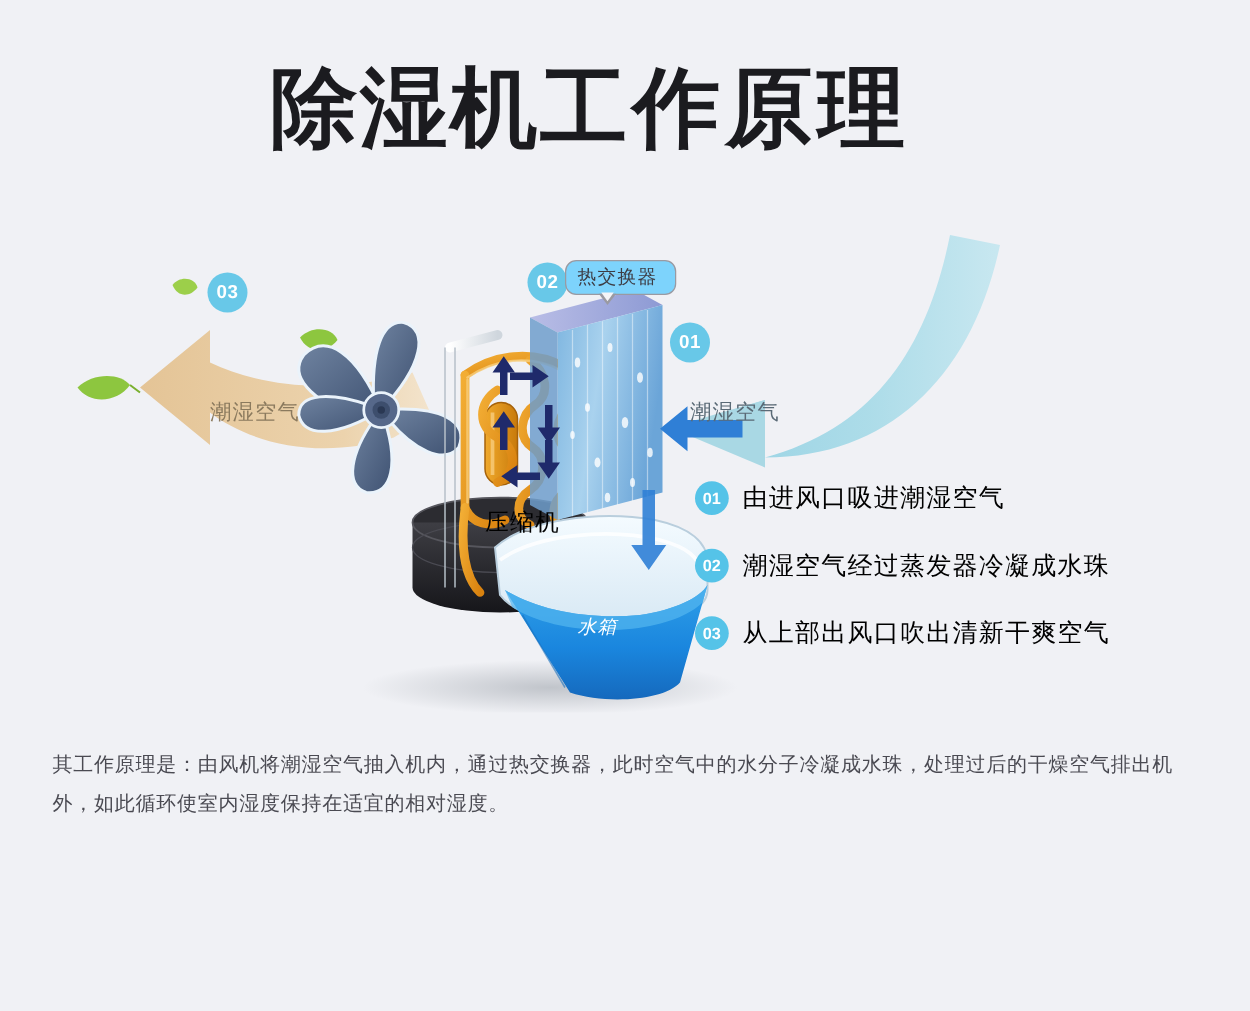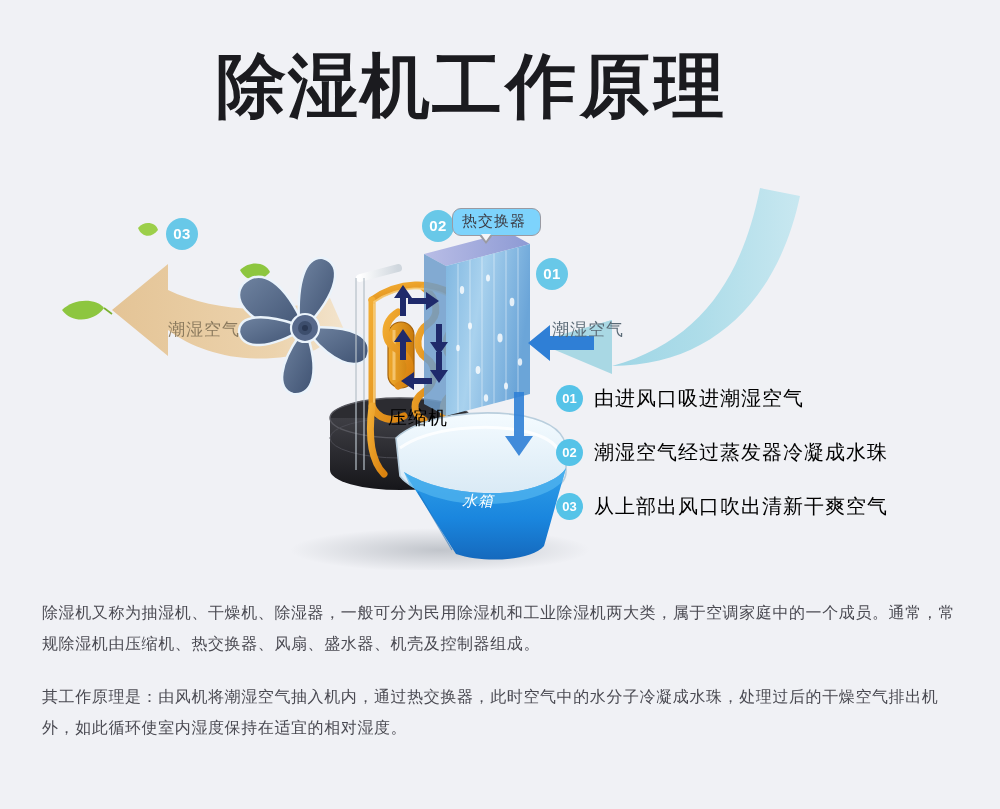--- a/index.html
+++ b/index.html
@@ -382,15 +382,14 @@
     <div class="legend-badge">02</div>
     <div class="legend-text">潮湿空气经过蒸发器冷凝成水珠</div>
   </div>
   <div class="legend-row">
     <div class="legend-badge">03</div>
     <div class="legend-text">从上部出风口吹出清新干爽空气</div>
   </div>
 </div>
 
 <div id="body-copy">
-  <p class="copy-para">除湿机又称为抽湿机、干燥机、除湿器，一般可分为民用除湿机和工业除湿机两大类，属于空调家庭中的一个成员。通常，常规除湿机由压缩机、热交换器、风扇、盛水器、机壳及控制器组成。</p>
   <p class="copy-para">其工作原理是：由风机将潮湿空气抽入机内，通过热交换器，此时空气中的水分子冷凝成水珠，处理过后的干燥空气排出机外，如此循环使室内湿度保持在适宜的相对湿度。</p>
 </div>
 
 </body></html>

